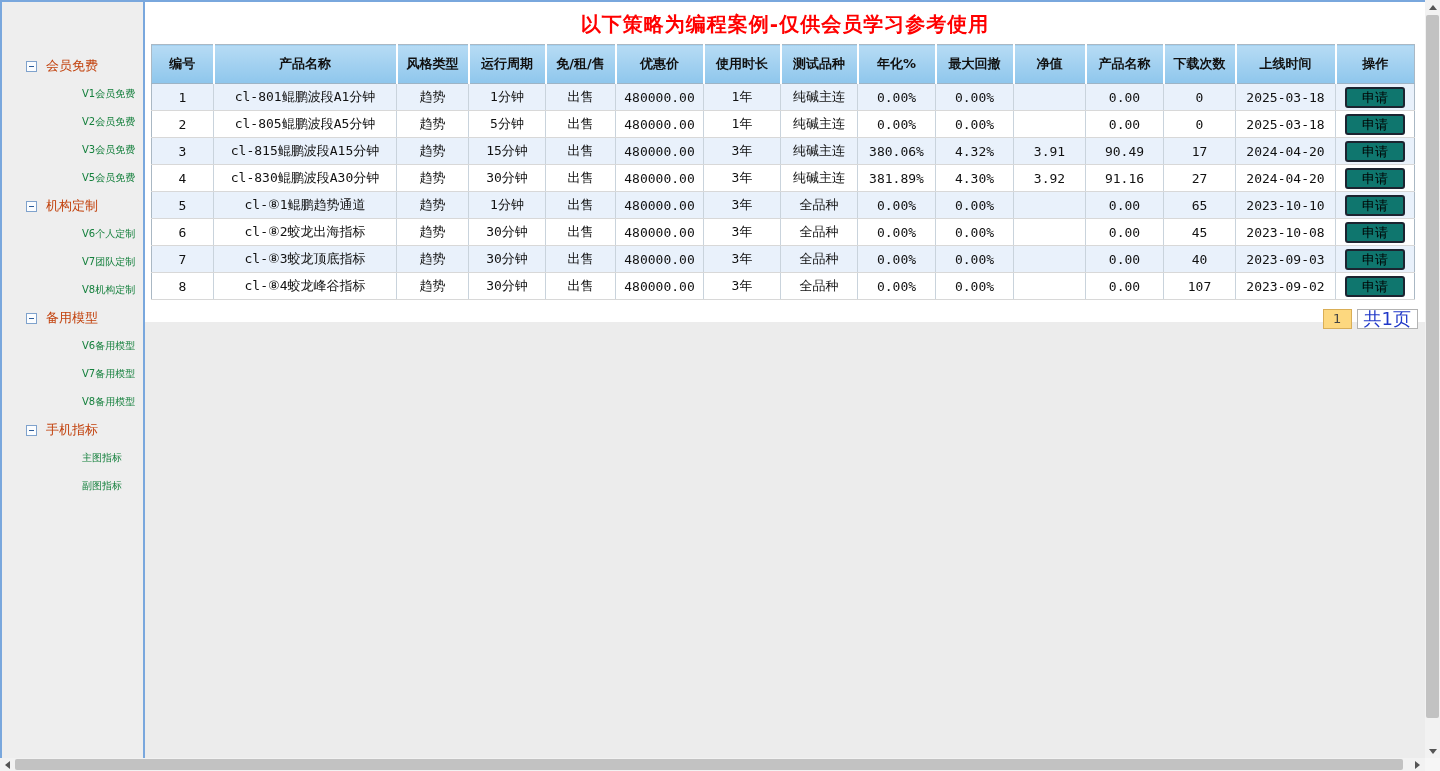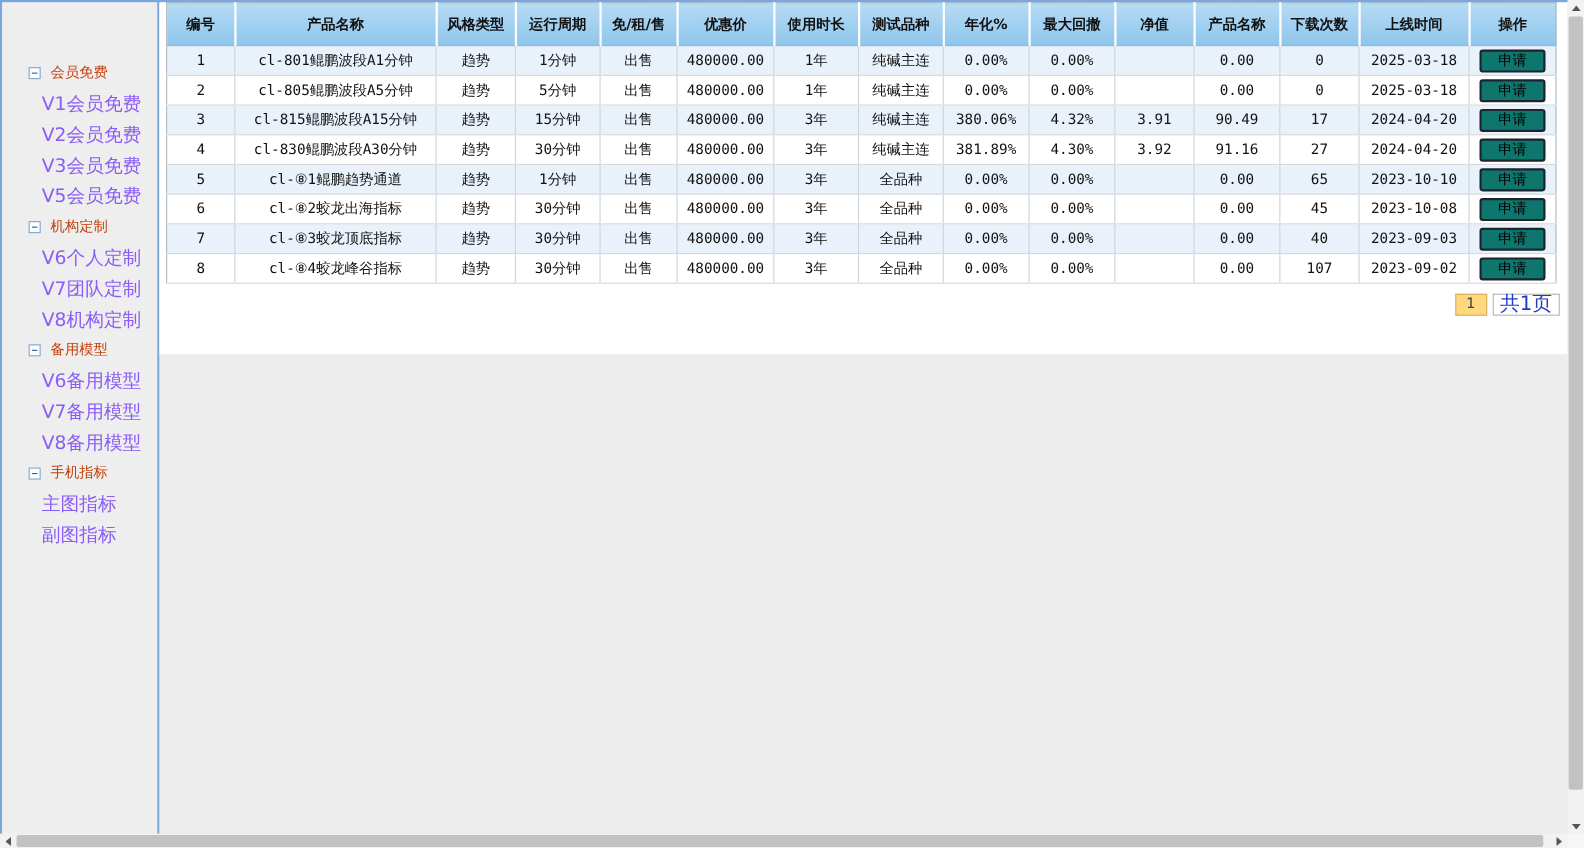--- a/index.html
+++ b/index.html
@@ -10,21 +10,21 @@
   .upper { position:relative; height:758px; display:flex; flex-direction:row; }
   .top-border { position:absolute; left:0; top:0; right:15px; height:2px; background:#79a7dd; z-index:9; }
   .left-border { width:2px; background:#79a7dd; }
   .divider { width:2px; background:#79a7dd; }
 
   
   .sidebar { width:141px; background:#eeeeee; padding-top:52px; }
   .tree-parent { height:28px; display:flex; align-items:center; padding-left:24px; cursor:pointer; color:#c2410c; font-size:13px; }
   .tree-icon { width:11px; height:11px; border:1px solid #7fa2cc; background:#fbfdff; position:relative; margin-right:9px; flex:0 0 auto; }
   .tree-icon::after { content:""; position:absolute; left:2px; right:2px; top:4px; height:1px; background:#2d5d9a; }
-  .tree-child { height:28px; display:flex; align-items:center; padding-left:36px; cursor:pointer; color:#8b5cf6; font-size:17px; }
+  .tree-child { height:28px; display:flex; align-items:center; padding-left:80px; cursor:pointer; color:#15803d; font-size:10px; }
 
   
   .main { flex:1; background:#ececec; position:relative; }
   .content-panel { background:#ffffff; padding-top:2px; height:322px; }
   .page-title { text-align:center; color:#ff0000; font-weight:bold; font-size:20px; padding-top:9px; height:42px;
                 font-family:"DejaVu Sans","Liberation Sans",sans-serif; letter-spacing:1px; }
 
   table.strategy { border-collapse:collapse; table-layout:fixed; width:1263px; margin-left:6px;
                    font-family:"DejaVu Sans Mono","DejaVu Sans",monospace; font-size:13px; color:#111;
                    border:1px solid #aab8c4; }
@@ -104,20 +104,21 @@
           </div>
           <div class="tree-child">主图指标</div>
           <div class="tree-child">副图指标</div>
         </div>
     </div>
 
     <div class="divider"></div>
 
     <div class="main">
       <div class="content-panel">
+        <div class="page-title">以下策略为编程案例-仅供会员学习参考使用</div>
 
         <table class="strategy">
           <colgroup>
             <col class="c0">
               <col class="c1">
               <col class="c2">
               <col class="c3">
               <col class="c4">
             <col class="c5">
               <col class="c6">

